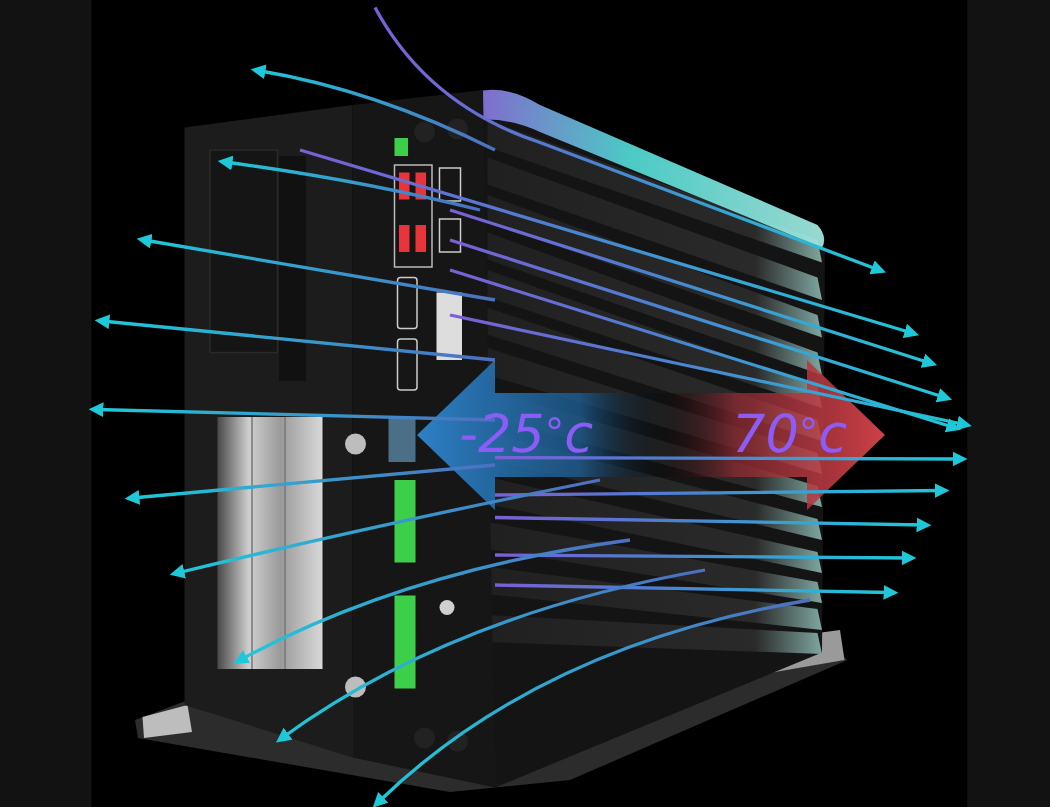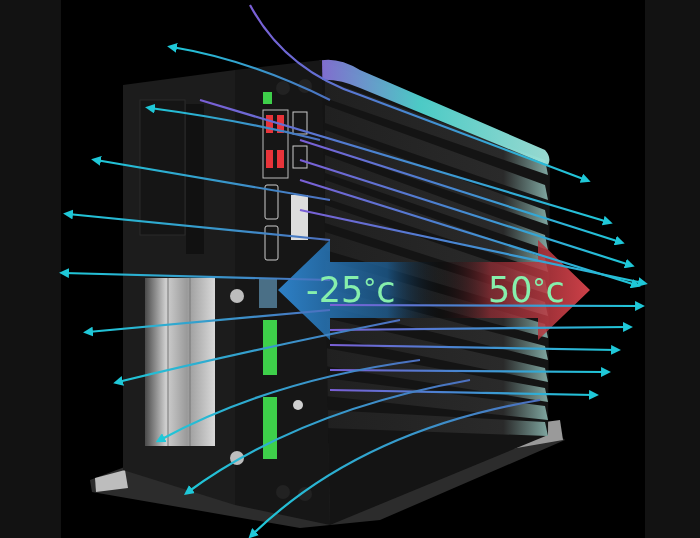--- a/index.html
+++ b/index.html
@@ -1,21 +1,21 @@
 <!DOCTYPE html>
 <html><head>
 <meta charset="utf-8">
 <style>
   html,body{margin:0;padding:0;}
   body{width:700px;height:538px;background:#111;overflow:hidden;font-family:"DejaVu Sans",sans-serif;}
   .stage{position:absolute;left:61px;top:0;width:584px;height:538px;background:#000;overflow:hidden;}
   .sidebar-l{position:absolute;left:0;top:0;width:61px;height:538px;background:#121212;}
   .sidebar-r{position:absolute;left:645px;top:0;width:55px;height:538px;background:#121212;}
   svg.scene{position:absolute;left:0;top:0;width:700px;height:538px;}
-  .temp{position:absolute;color:#86efac;font-size:35px;font-weight:500;letter-spacing:0px;white-space:nowrap;}
+  .temp{position:absolute;color:#8b5cf6;font-size:35px;font-weight:500;letter-spacing:0px;white-space:nowrap;font-style:italic;}
   .temp .deg{font-size:26px;vertical-align:top;position:relative;top:4px;}
   .temp .unit{font-size:35px;}
 </style>
 </head>
 <body>
 
 <div class="sidebar-l"></div>
 <div class="stage"></div>
 <div class="sidebar-r"></div>
 
@@ -162,14 +162,14 @@
     <path d="M420,360 Q270,380 160,440" marker-end="url(#headC)"></path>
     <path d="M470,380 Q300,410 188,492" marker-end="url(#headC)"></path>
     <path d="M540,400 Q360,430 252,535" marker-end="url(#headC)"></path>
   </g>
 </svg>
 
 <div class="temp" style="left:306px;top:270px;">
   <span>-25</span><span class="deg">°</span><span class="unit">c</span>
 </div>
 <div class="temp" style="left:488px;top:270px;">
-  <span>50</span><span class="deg">°</span><span class="unit">c</span>
+  <span>70</span><span class="deg">°</span><span class="unit">c</span>
 </div>
 
 </body></html>

